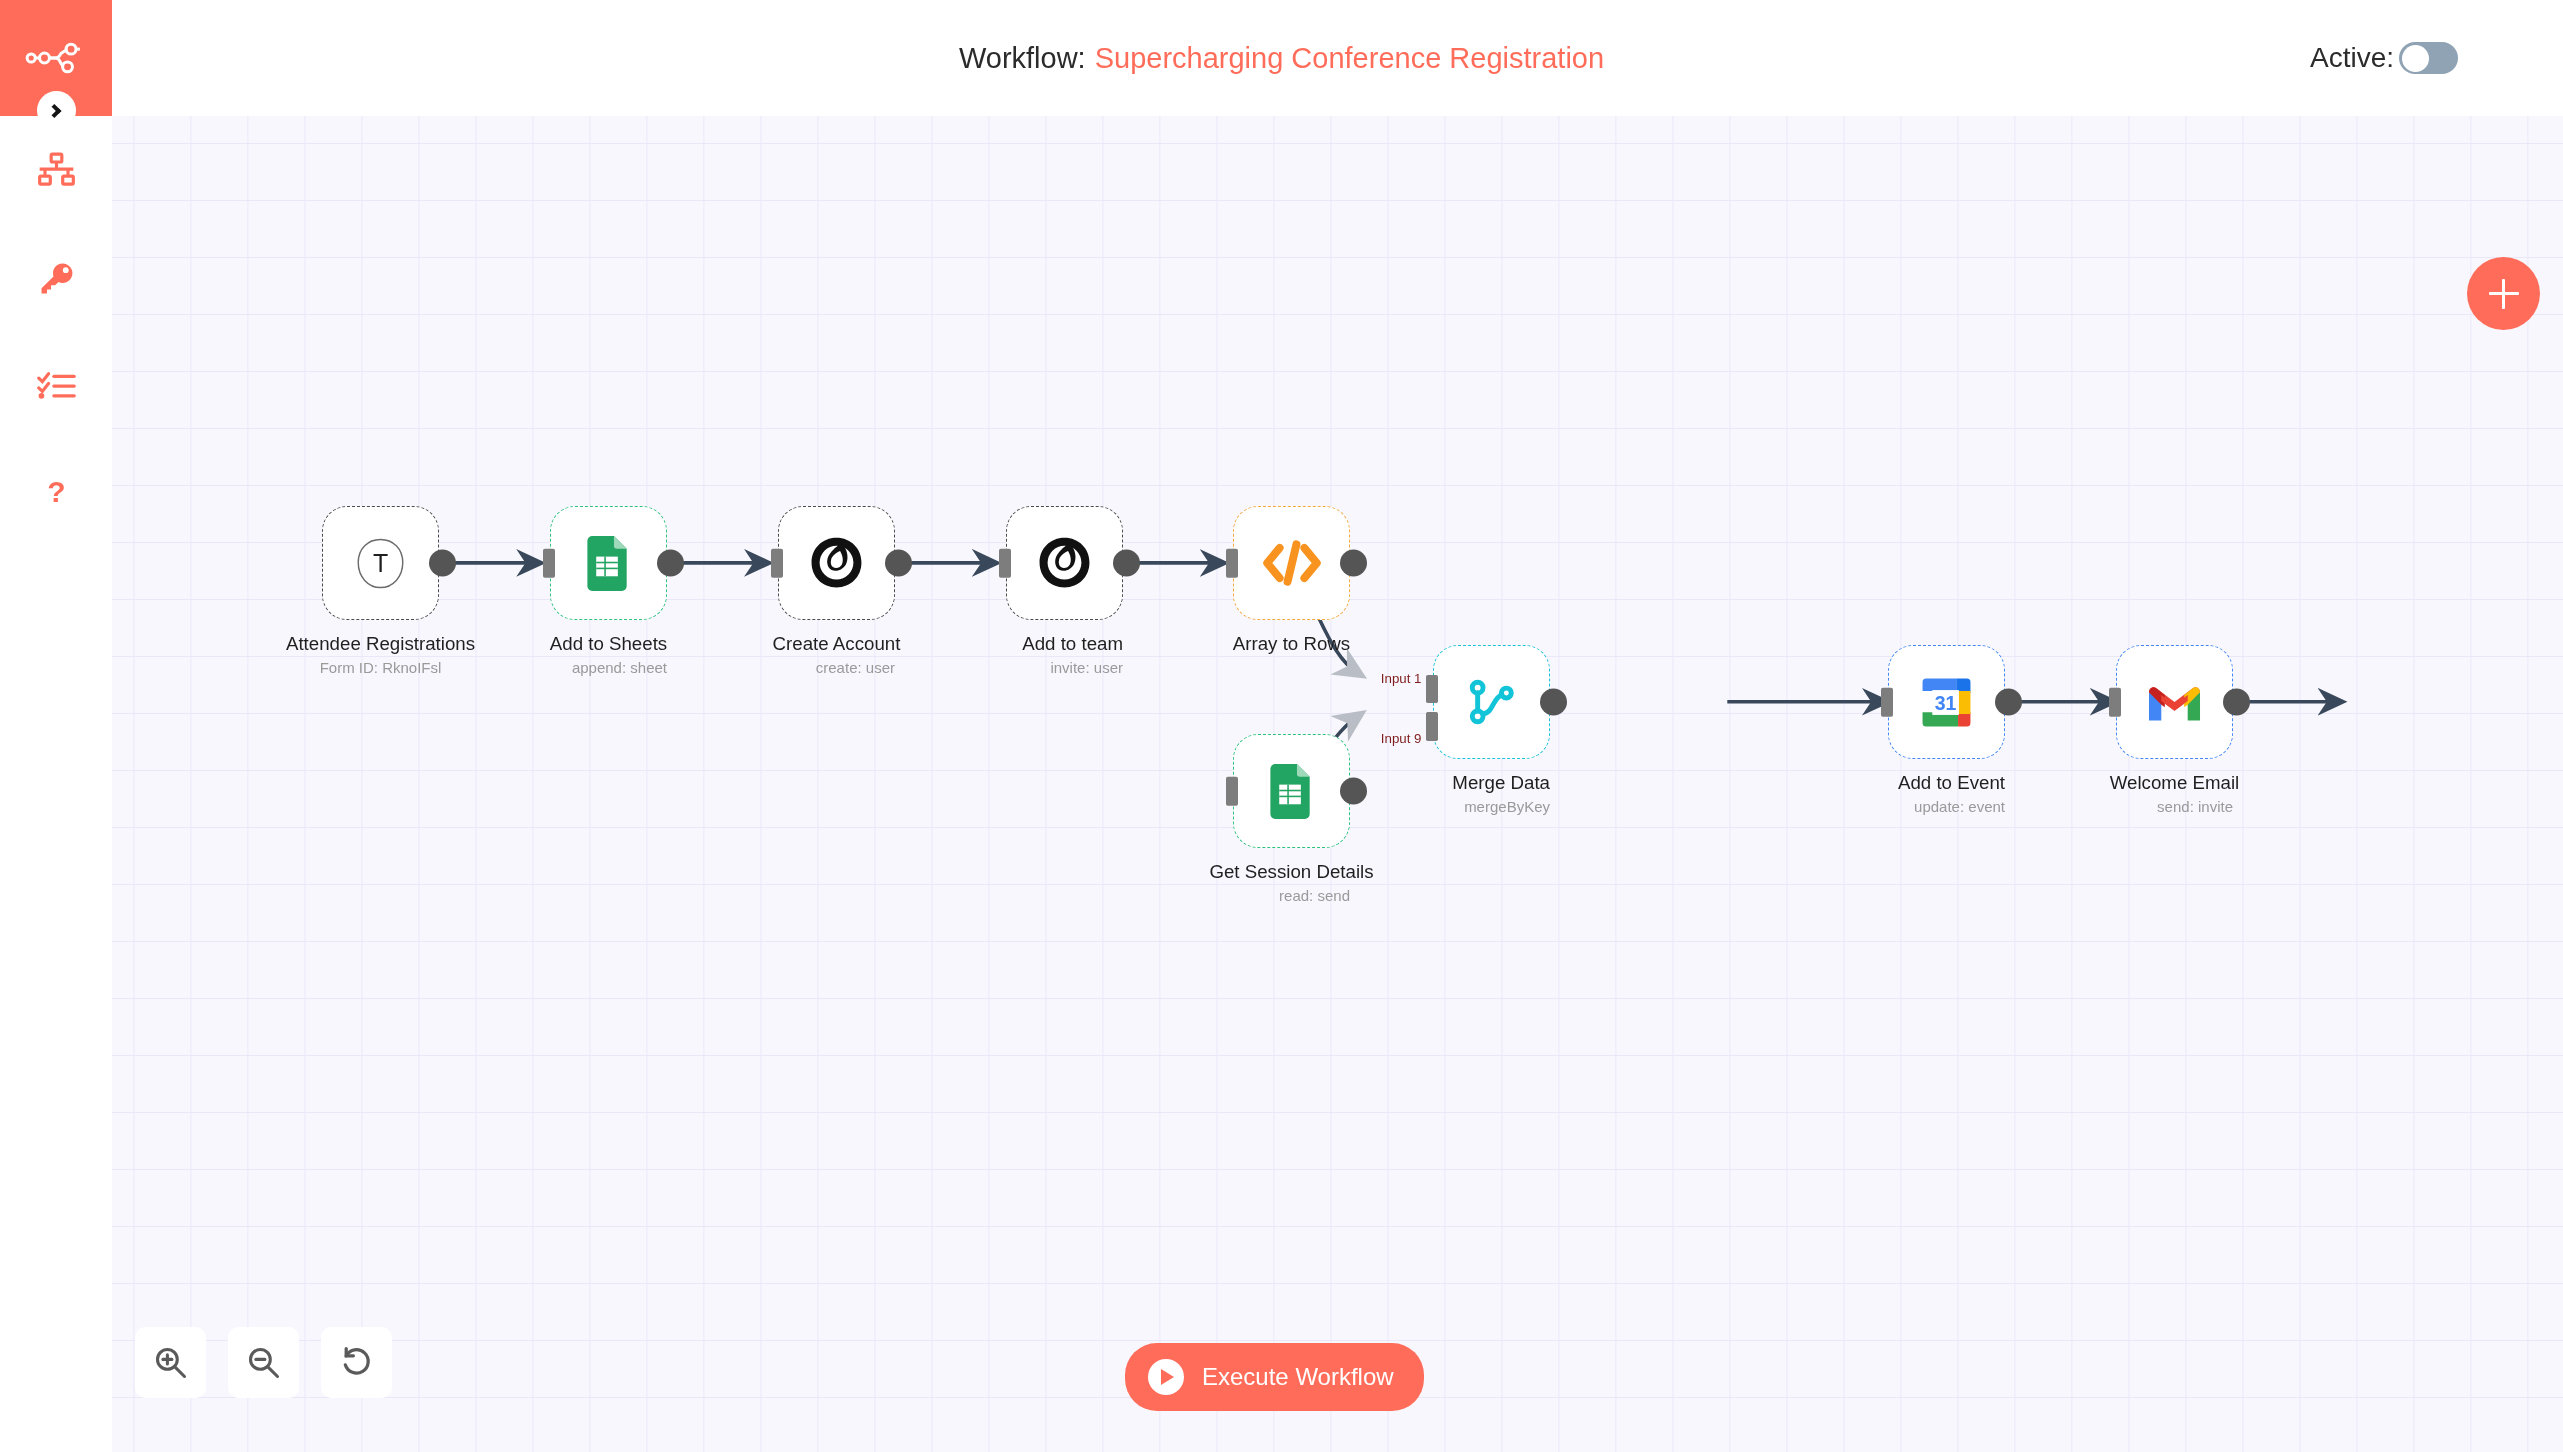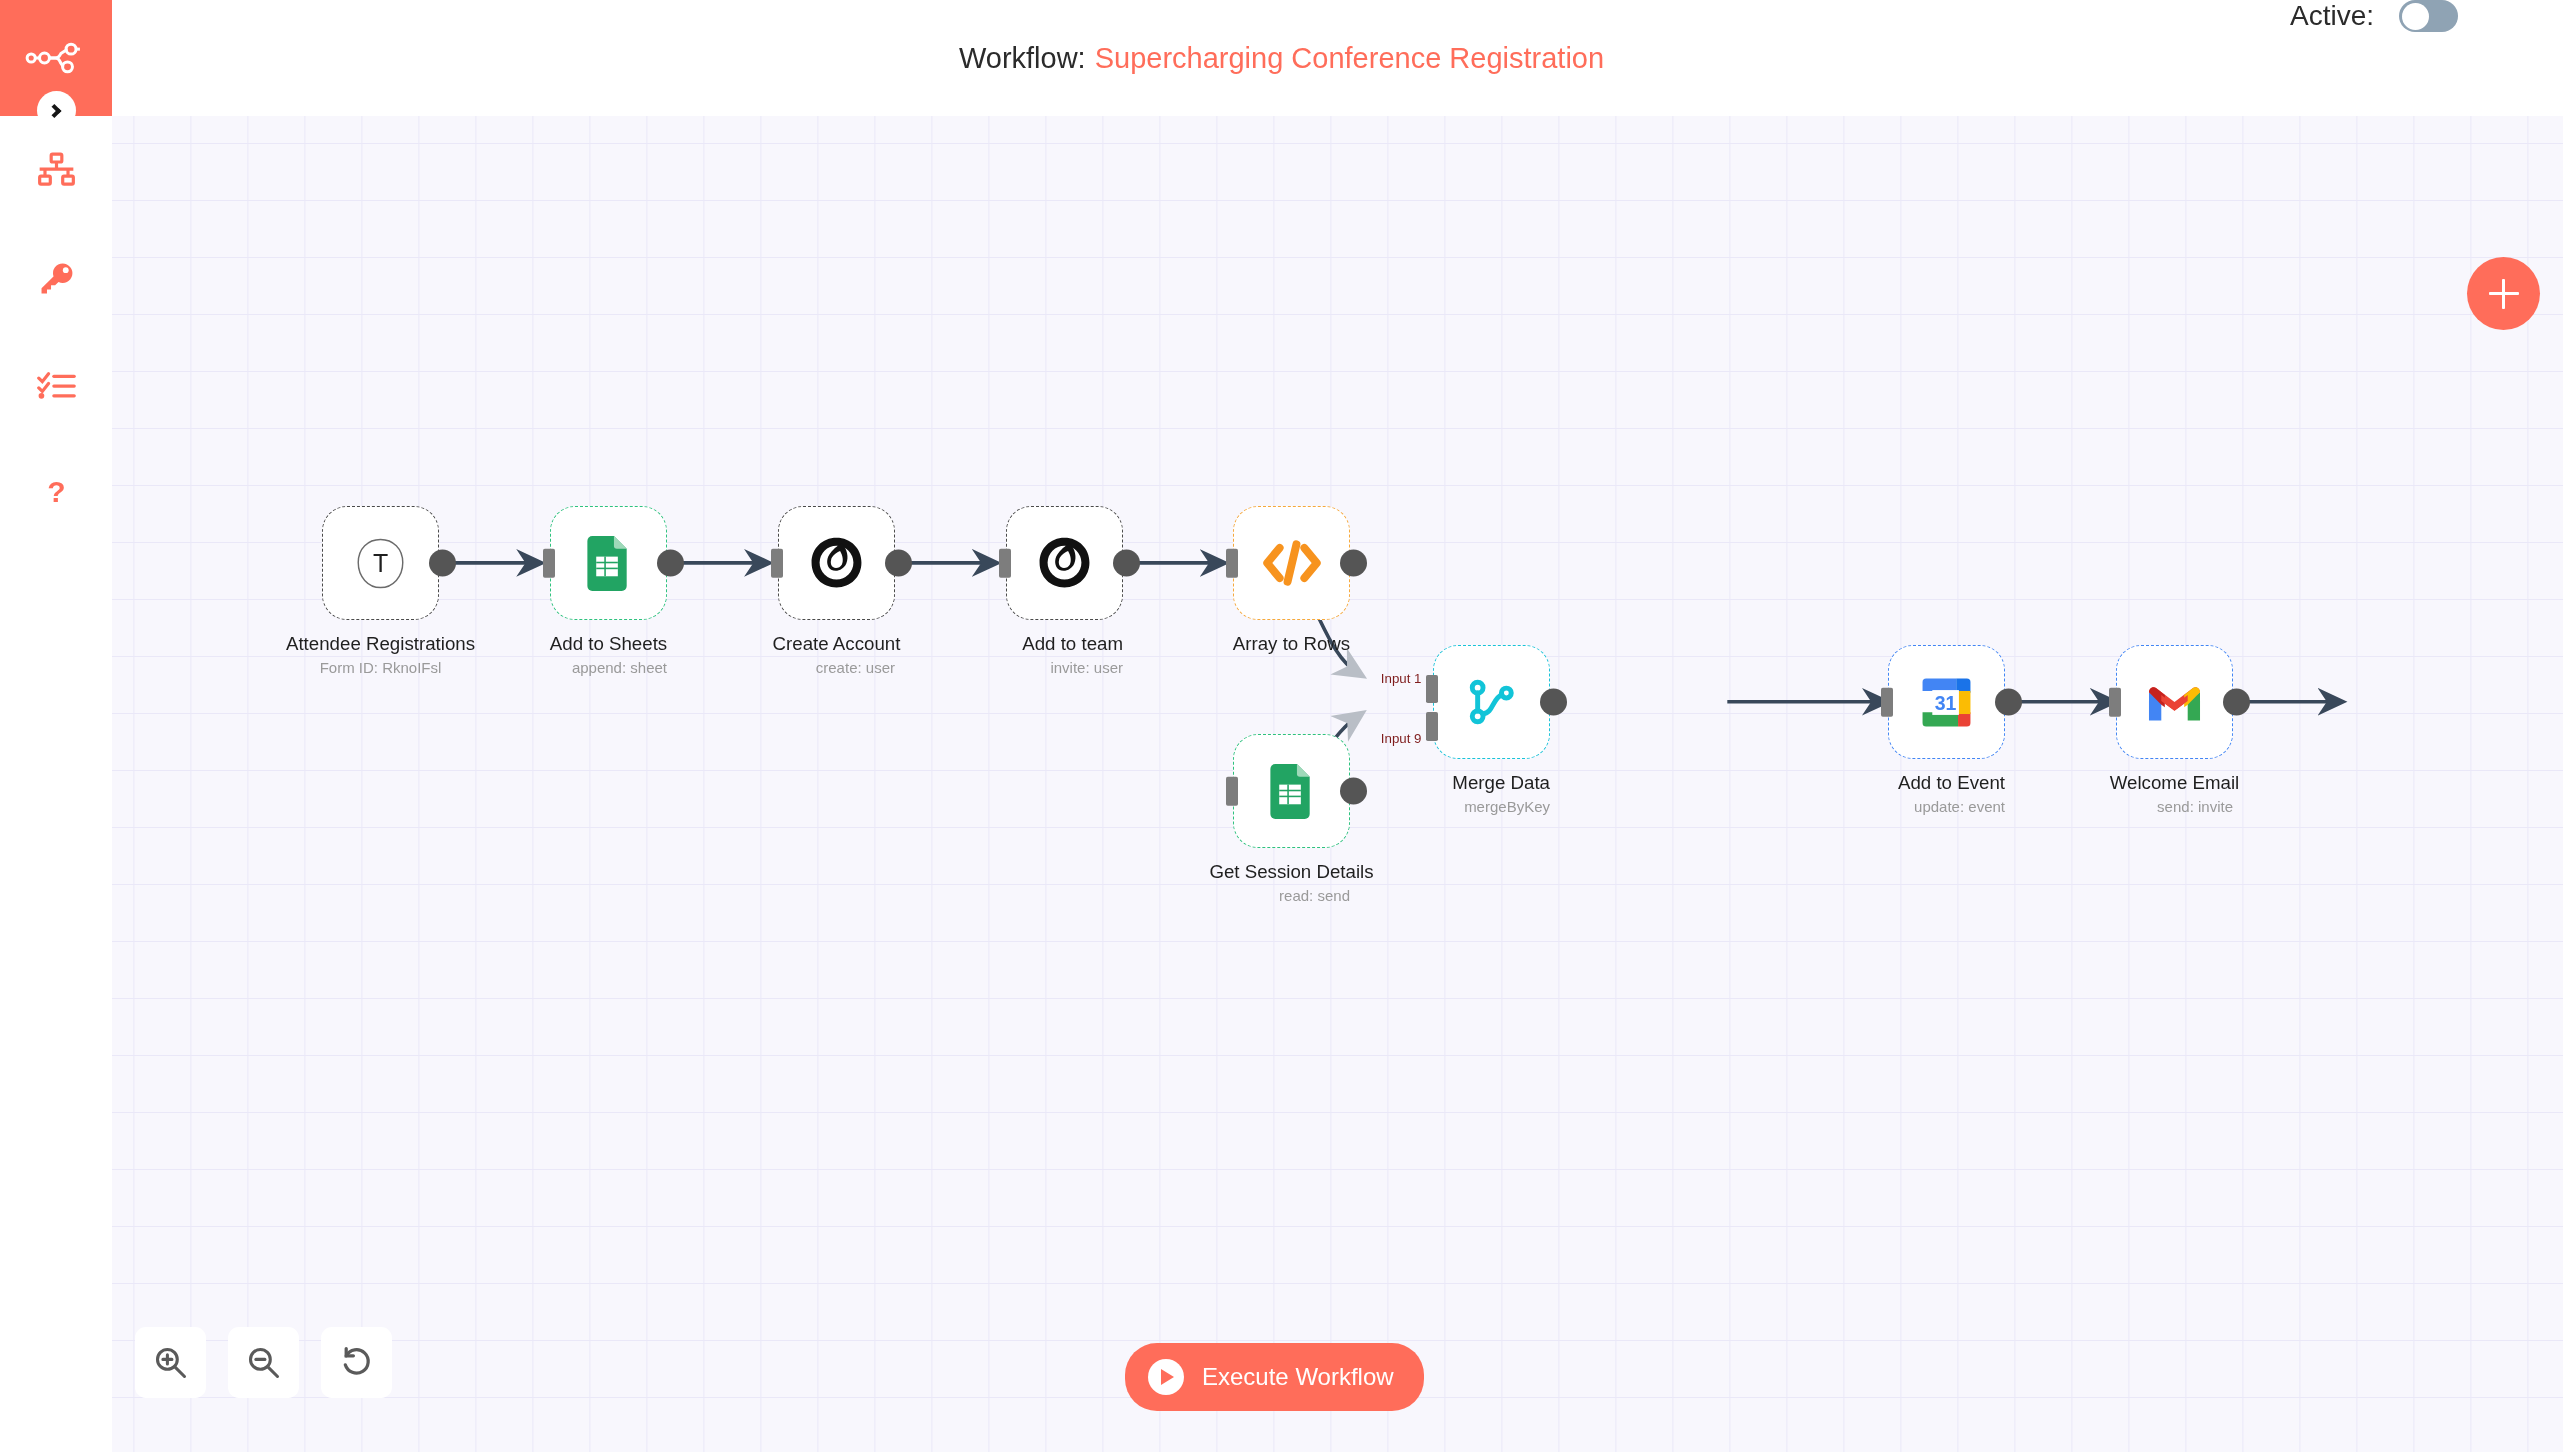--- a/index.html
+++ b/index.html
@@ -19,21 +19,21 @@
   .header-title {
     position: absolute; left: 0; top: 0; width: 2563px; height: 116px;
     display: flex; align-items: center; justify-content: center;
     font-size: 29px; color: #2b2b2b; white-space: nowrap;
   }
   .header-title .wf-label { color: #2b2b2b; }
   .header-title .wf-name { color: #ff6d5a; margin-left: 9px; }
 
   .active-box {
     position: absolute; right: 105px; top: 0; height: 116px;
-    display: flex; align-items: flex-start; gap: 25px;
+    display: flex; align-items: center; gap: 5px;
   }
   .active-label { font-size: 28px; color: #2b2b2b; }
   .toggle {
     width: 59px; height: 32px; border-radius: 16px;
     background: #8fa3b4; position: relative; cursor: pointer; flex: none;
   }
   .toggle .knob {
     position: absolute; left: 2.7px; top: 2.7px;
     width: 27px; height: 27px; border-radius: 50%; background: #ffffff;
   }

